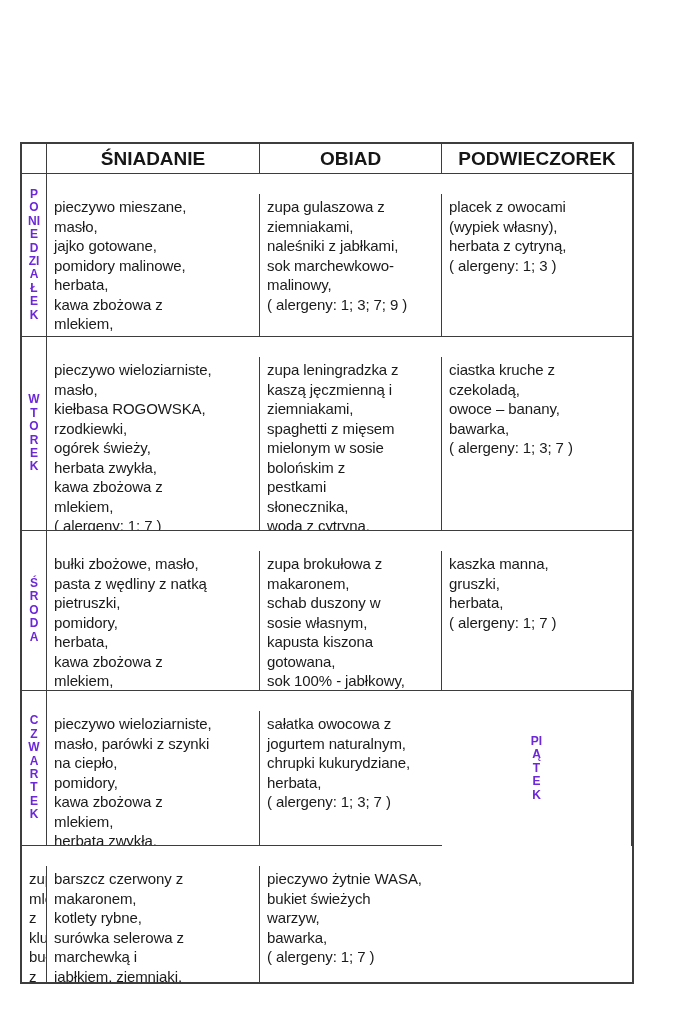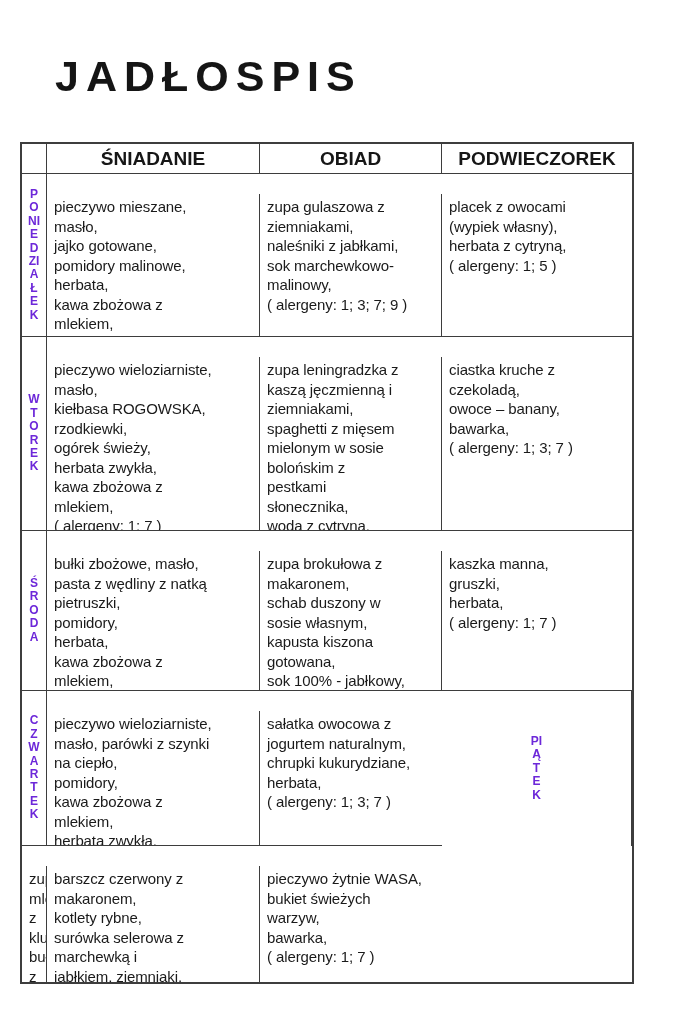--- a/index.html
+++ b/index.html
@@ -36,21 +36,20 @@
     font-size:15px; line-height:19.5px; letter-spacing:-0.1px;
     color:#1a1a1a; white-space:pre-line;
   }
 </style>
 </head>
 <body>
 
 <div class="page">
 
   <div class="title-row">
-    <span class="title-main">JADŁOSPIS</span>
   </div>
 
   <div class="menu-table">
 
     <div class="cell header-cell"></div>
     <div class="cell header-cell">
       <span>ŚNIADANIE</span>
     </div>
     <div class="cell header-cell">
       <span>OBIAD</span>
@@ -77,21 +76,21 @@
 ziemniakami,
 naleśniki z jabłkami,
 sok marchewkowo-
 malinowy,
 ( alergeny: 1; 3; 7; 9 )</div>
     </div>
     <div class="cell menu-cell last-col">
       <div class="menu-text">placek z owocami
 (wypiek własny),
 herbata z cytryną,
-( alergeny: 1; 5 )</div>
+( alergeny: 1; 3 )</div>
     </div>
 
     <div class="cell day-cell">
       <span class="day-text">WTOREK</span>
     </div>
     <div class="cell menu-cell">
       <div class="menu-text">pieczywo wieloziarniste,
 masło,
 kiełbasa ROGOWSKA,
 rzodkiewki,

